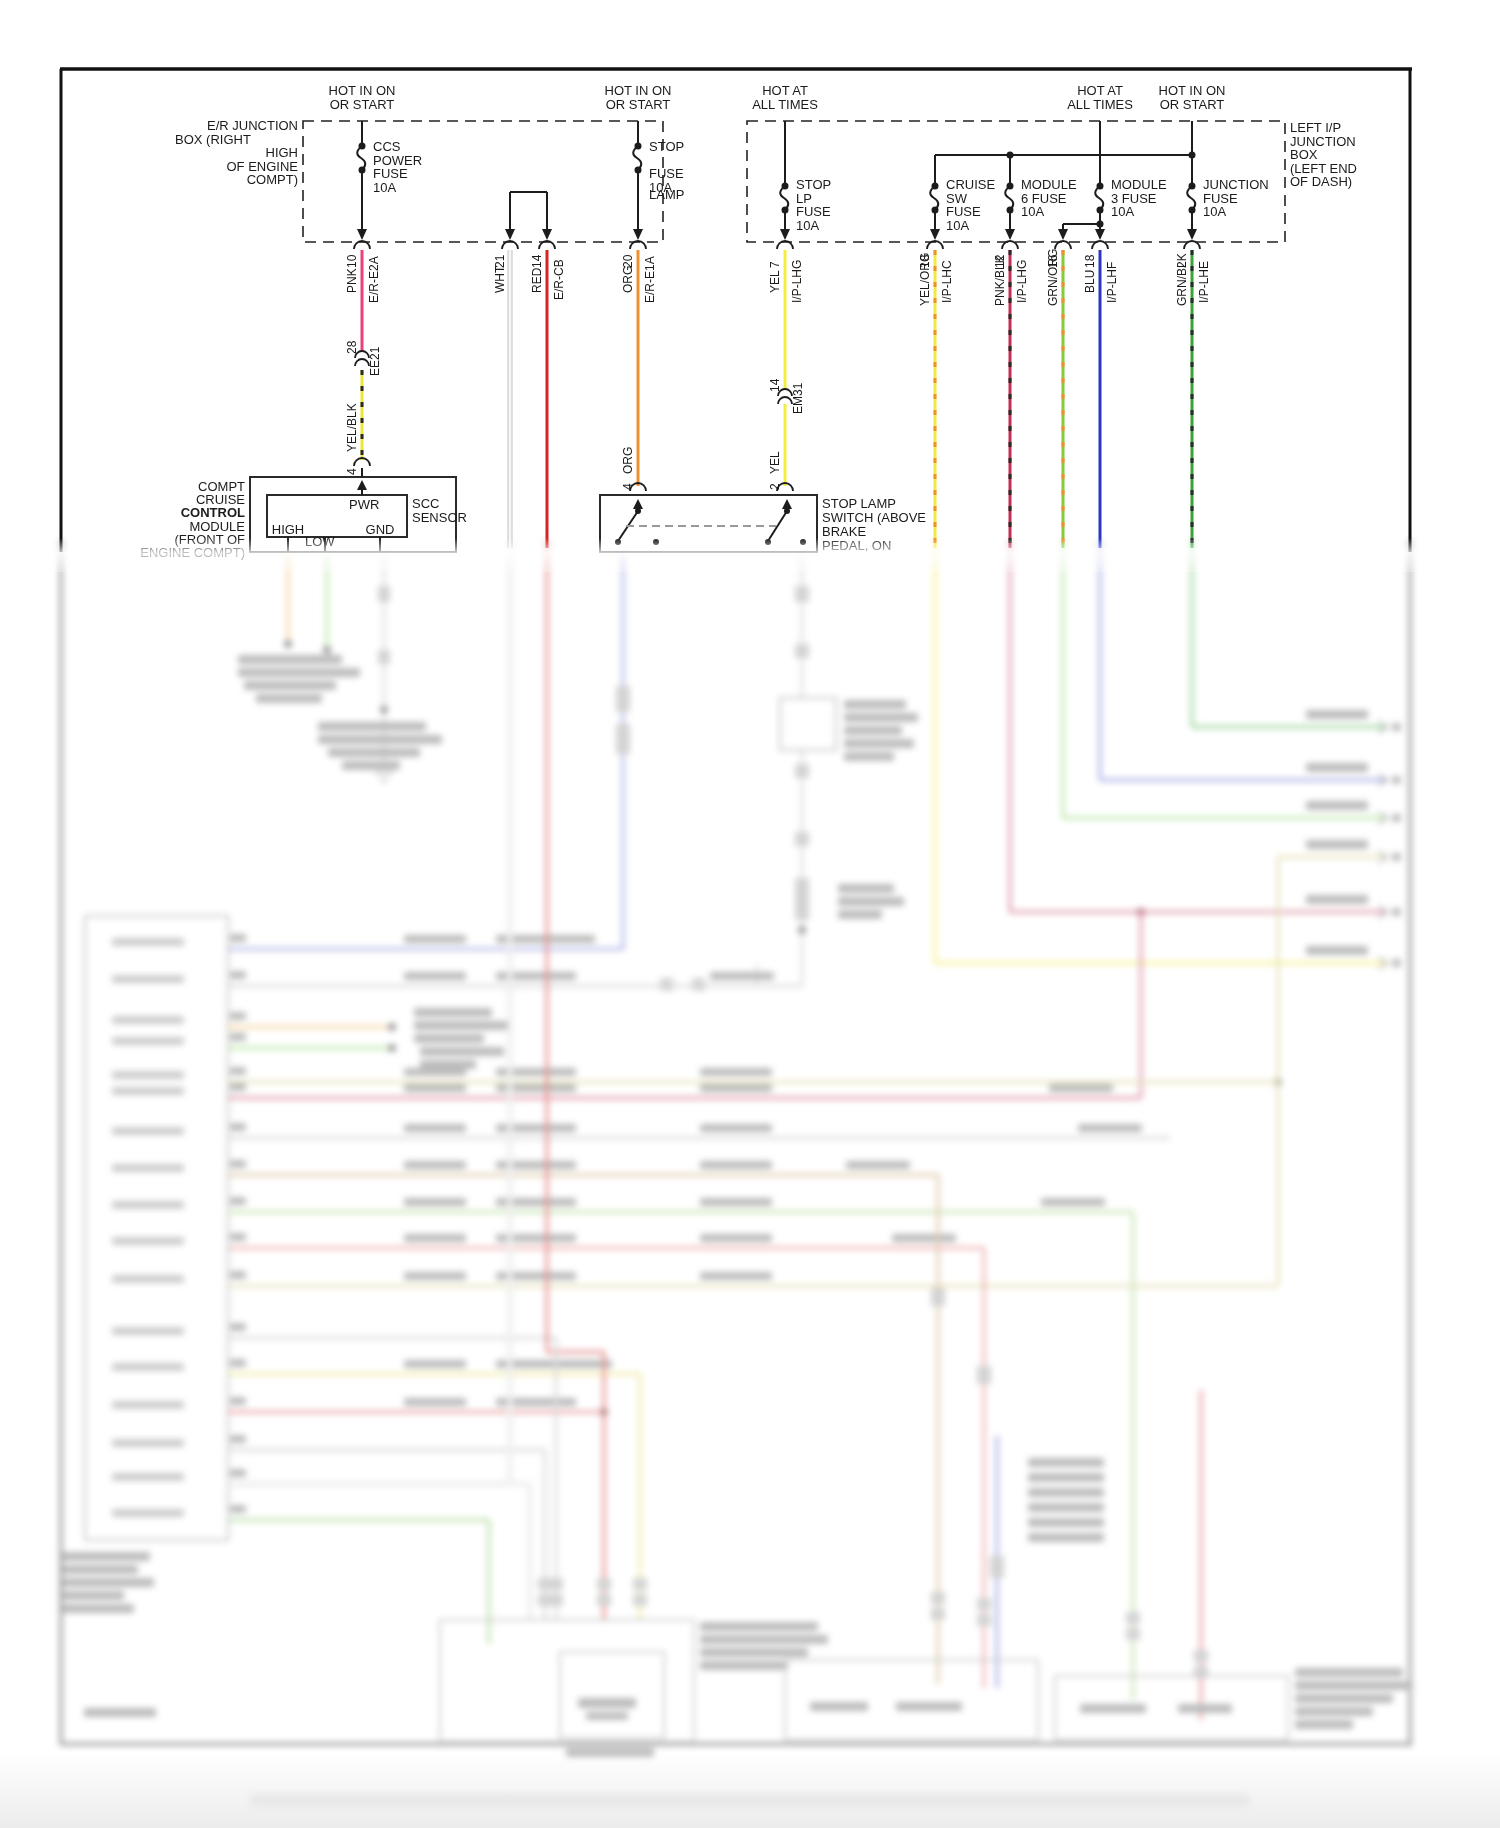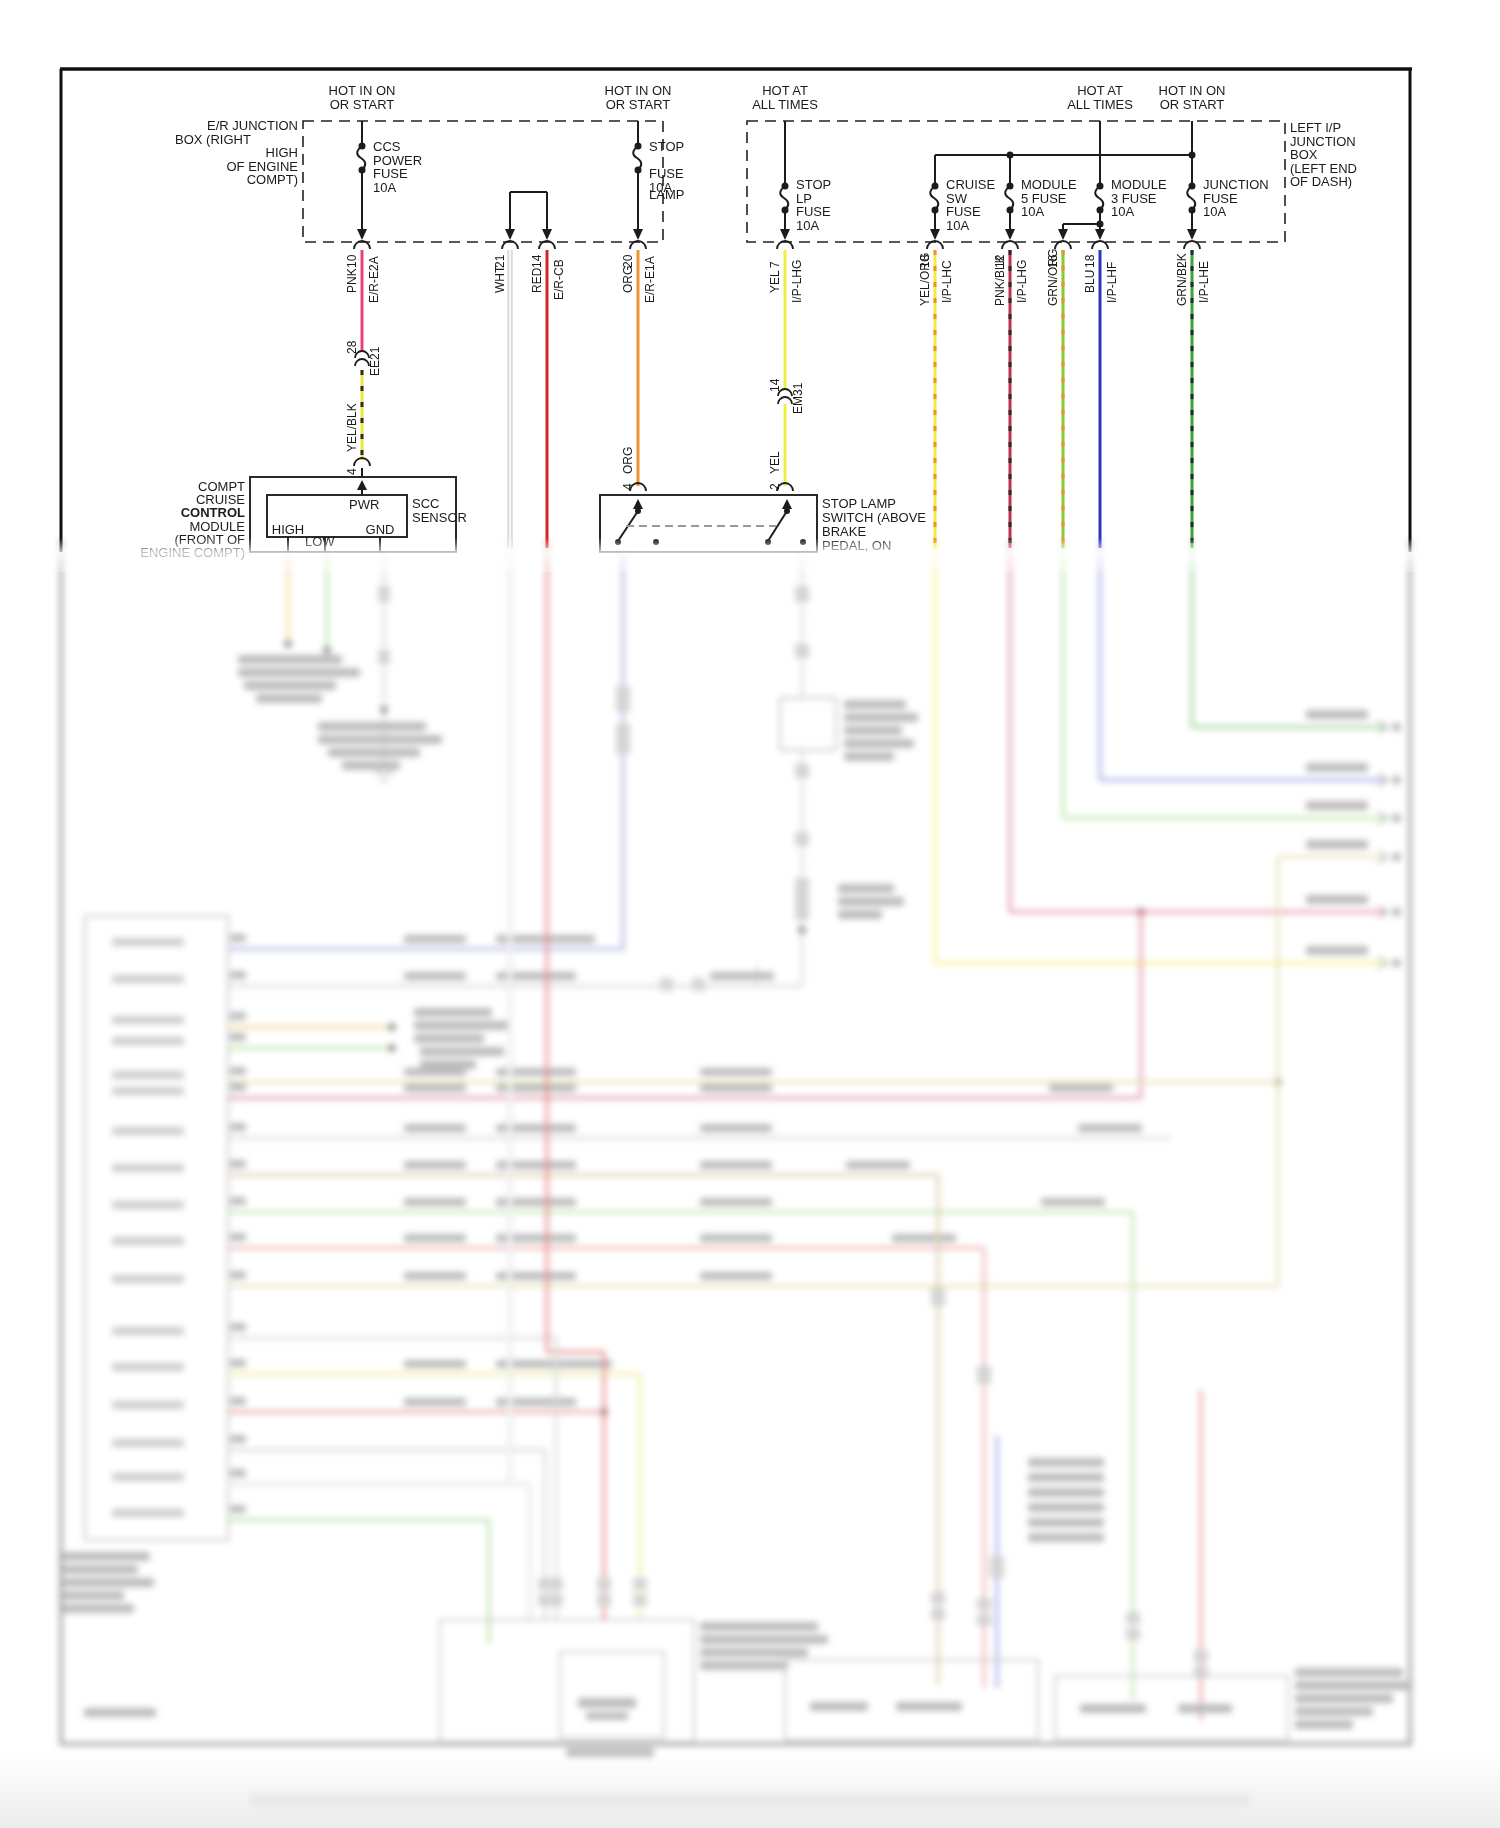--- a/index.html
+++ b/index.html
@@ -402,21 +402,21 @@
       <div class="lbl" style="left: 649px; top: 180.5px;">10A</div>
       <div class="lbl" style="left: 796px; top: 178px;">STOP</div>
       <div class="lbl" style="left: 796px; top: 191.5px;">LP</div>
       <div class="lbl" style="left: 796px; top: 205px;">FUSE</div>
       <div class="lbl" style="left: 796px; top: 218.5px;">10A</div>
       <div class="lbl" style="left: 946px; top: 178px;">CRUISE</div>
       <div class="lbl" style="left: 946px; top: 191.5px;">SW</div>
       <div class="lbl" style="left: 946px; top: 205px;">FUSE</div>
       <div class="lbl" style="left: 946px; top: 218.5px;">10A</div>
       <div class="lbl" style="left: 1021px; top: 178px;">MODULE</div>
-      <div class="lbl" style="left: 1021px; top: 191.5px;">5 FUSE</div>
+      <div class="lbl" style="left: 1021px; top: 191.5px;">6 FUSE</div>
       <div class="lbl" style="left: 1021px; top: 205px;">10A</div>
       <div class="lbl" style="left: 1111px; top: 178px;">MODULE</div>
       <div class="lbl" style="left: 1111px; top: 191.5px;">3 FUSE</div>
       <div class="lbl" style="left: 1111px; top: 205px;">10A</div>
       <div class="lbl" style="left: 1203px; top: 178px;">JUNCTION</div>
       <div class="lbl" style="left: 1203px; top: 191.5px;">FUSE</div>
       <div class="lbl" style="left: 1203px; top: 205px;">10A</div>
       <div class="rot" style="left: 345px; top: 268px;">10</div>
       <div class="rot" style="left: 345px; top: 293.3px;">PNK</div>
       <div class="rot" style="left: 367px; top: 302.7px;">E/R-E2A</div>

